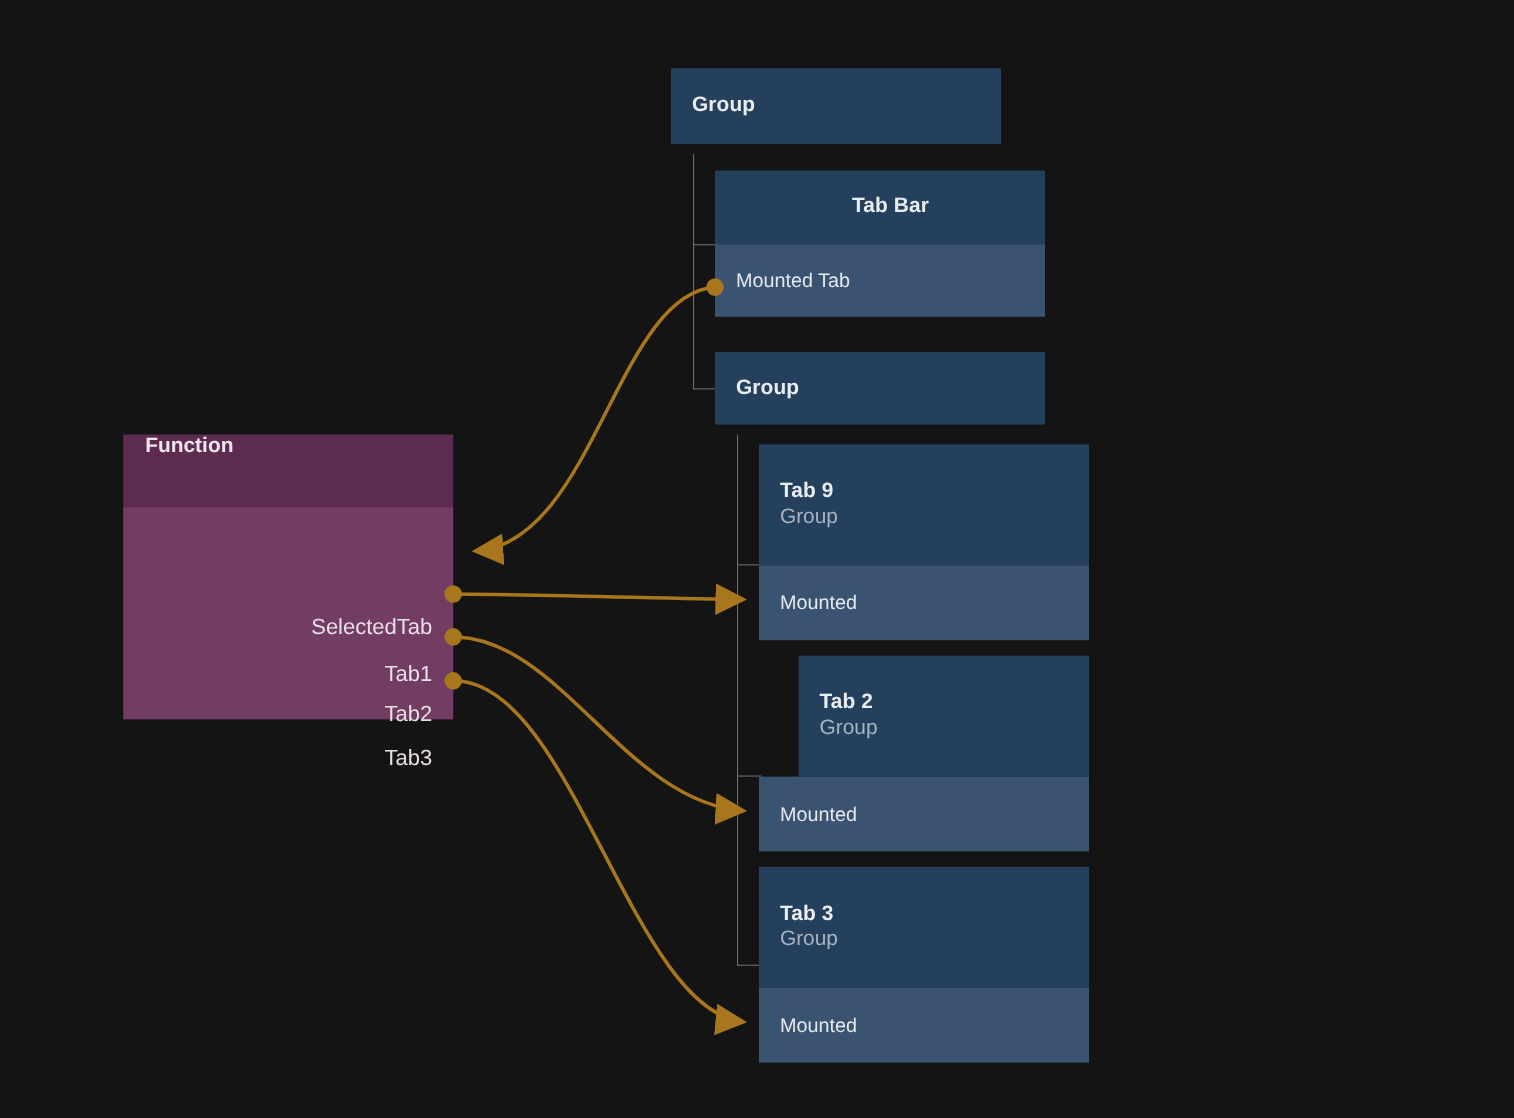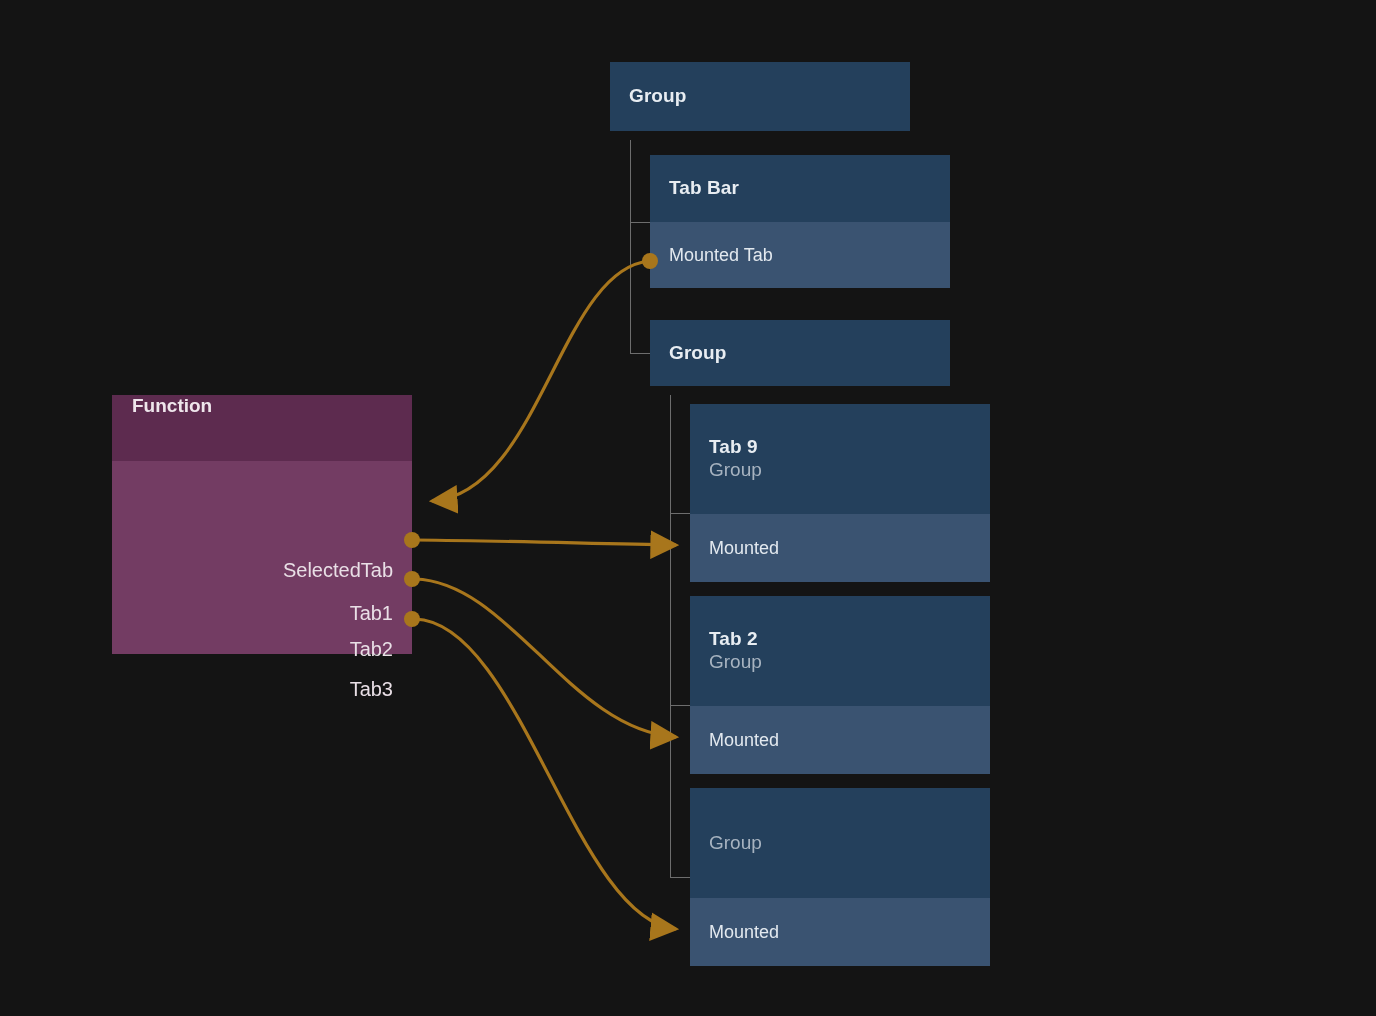--- a/index.html
+++ b/index.html
@@ -152,21 +152,21 @@
     <path d="M 415 619 C 520 622, 575 920, 676 929" fill="none" stroke="#a8761c" stroke-width="3.2" marker-end="url(#arrow-right)"></path>
   </svg>
 
   <div class="node" style="left:610px; top:62px; width:300px;">
     <div class="node-header single" style="height:69px; padding:0 0 0 19px;">
       <div class="hdr-title plain">Group</div>
     </div>
   </div>
 
   <div class="node" style="left:650px; top:155px; width:300px;">
-    <div class="node-header single" style="height:67px; padding:0 0 0 19px;">
+    <div class="node-header single" style="height:67px; padding:0 0 0 19px;align-items:center;">
       <div class="hdr-title plain">Tab Bar</div>
     </div>
     <div class="node-row" style="height:66px; padding:0 0 0 19px;">
       <span>Mounted Tab</span>
     </div>
   </div>
   <div class="port-dot" style="left:642px; top:253px;"></div>
 
   <div class="node" style="left:650px; top:320px; width:300px;">
     <div class="node-header single" style="height:66px; padding:0 0 0 19px;">
@@ -178,31 +178,32 @@
     <div class="node-header" style="height:110px; padding:0 0 0 19px;">
       <div class="hdr-title">Tab 9</div>
       <div class="hdr-sub">Group</div>
     </div>
     <div class="node-row" style="height:68px; padding:0 0 0 19px;">
       <span>Mounted</span>
     </div>
   </div>
 
   <div class="node" style="left:690px; top:596px; width:300px;">
-    <div class="node-header" style="height:110px; padding:0 0 0 19px;">
+    <div class="node-header" style="height:110px; padding:0 0 0 19px;margin-left:36px;">
       <div class="hdr-title">Tab 2</div>
       <div class="hdr-sub">Group</div>
     </div>
     <div class="node-row" style="height:68px; padding:0 0 0 19px;">
       <span>Mounted</span>
     </div>
   </div>
 
   <div class="node" style="left:690px; top:788px; width:300px;">
     <div class="node-header" style="height:110px; padding:0 0 0 19px;">
+      <div class="hdr-title">Tab 3</div>
       <div class="hdr-sub">Group</div>
     </div>
     <div class="node-row" style="height:68px; padding:0 0 0 19px;">
       <span>Mounted</span>
     </div>
   </div>
 
   <div class="fn-node" style="left:112px; top:395px; width:300px;">
     <div class="fn-header" style="height:66px; padding:0 0 0 20px;">
       <span>Function</span>

